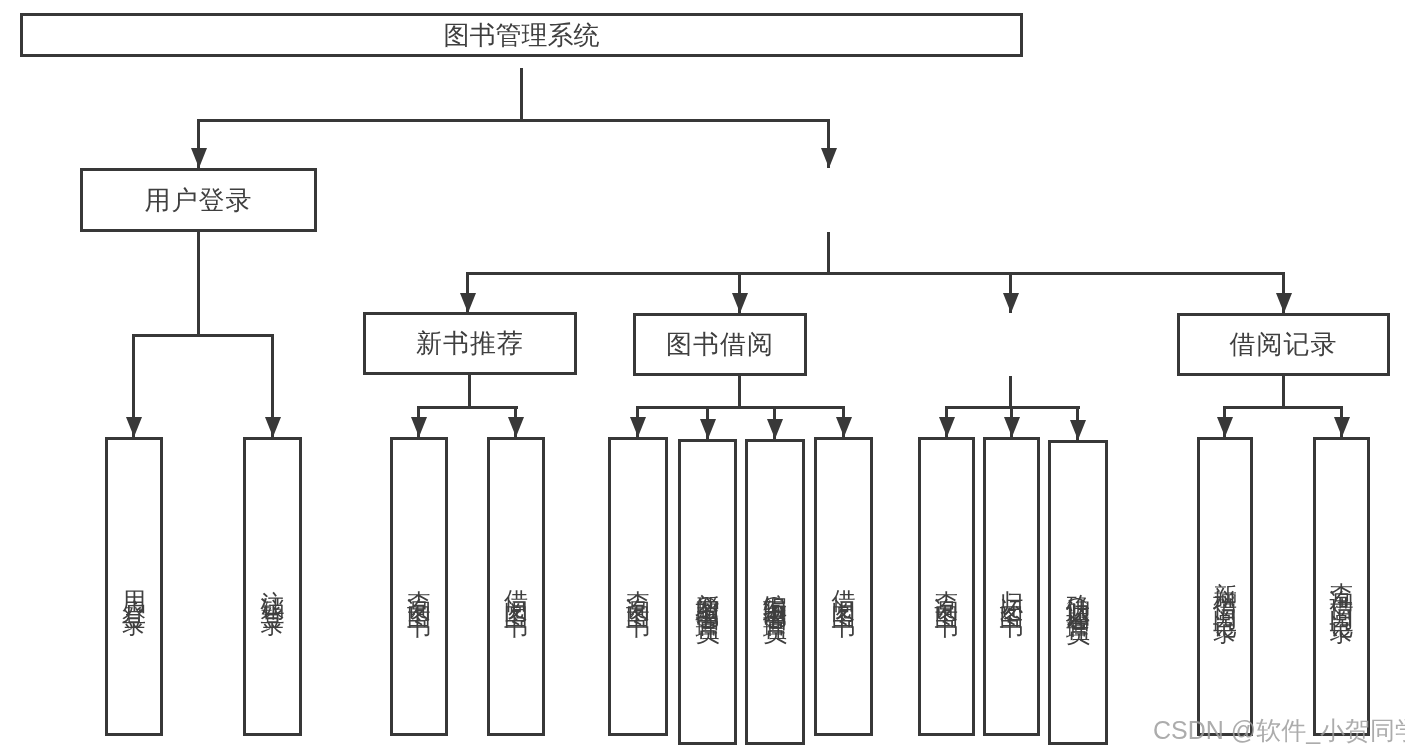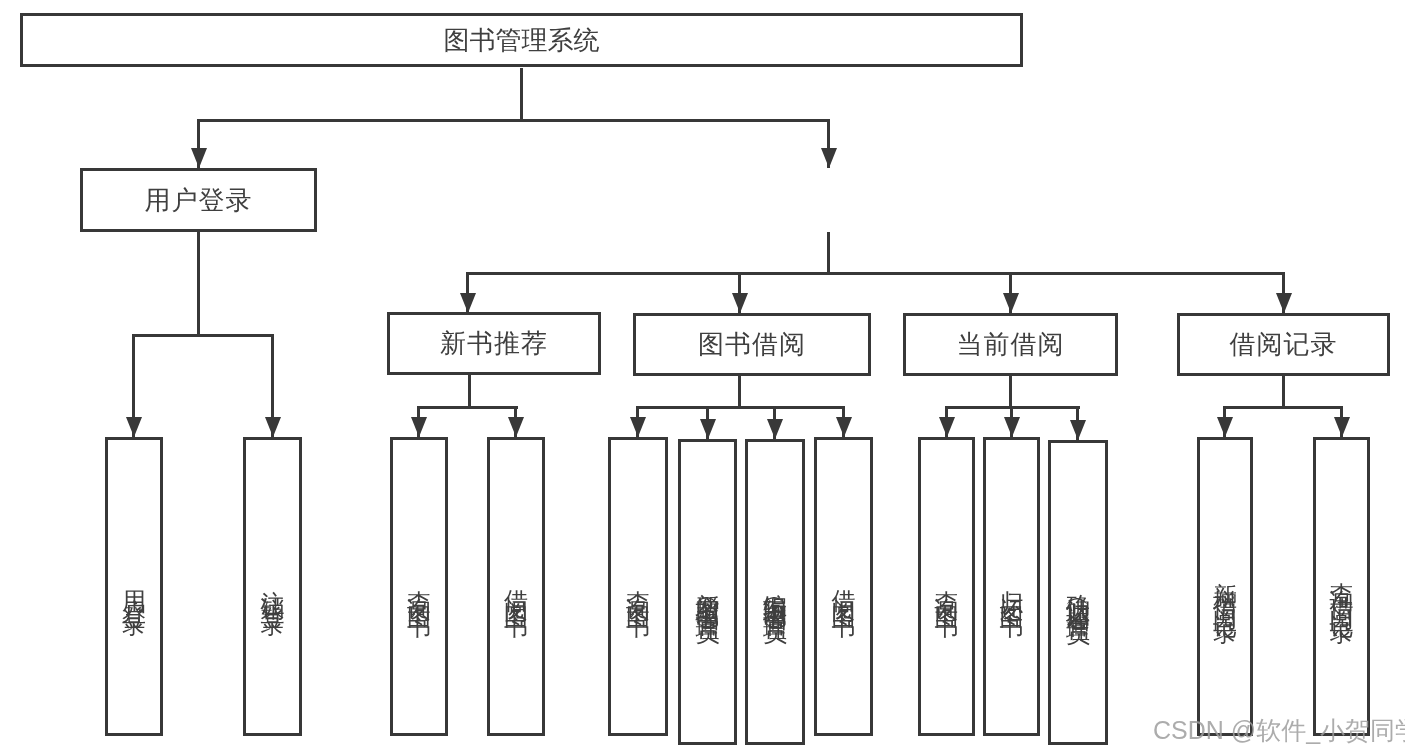--- a/index.html
+++ b/index.html
@@ -76,21 +76,21 @@
     white-space: nowrap;
     z-index: 10;
     letter-spacing: 0px;
   }
 </style>
 </head>
 <body>
 
 <div class="canvas">
 
-  <div class="node title-box" style="left:20px; top:13px; width:1003px; height:54px;">
+  <div class="node title-box" style="left:20px; top:13px; width:1003px; height:44px;">
     <span>图书管理系统</span>
   </div>
 
   <div class="vline" style="left:520px; top:68px; height:52px;"></div>
   <div class="hline" style="left:197px; top:119px; width:633px;"></div>
   <div class="arrow" style="left:197px; top:119px; height:49px;"></div>
   <div class="arrow" style="left:827px; top:119px; height:49px;"></div>
 
   <div class="node h-label" style="left:80px; top:168px; width:237px; height:64px;">
     <span>用户登录</span>
@@ -101,28 +101,25 @@
   <div class="arrow" style="left:132px; top:334px; height:103px;"></div>
   <div class="arrow" style="left:271px; top:334px; height:103px;"></div>
 
   <div class="vline" style="left:827px; top:232px; height:41px;"></div>
   <div class="hline" style="left:466px; top:272px; width:819px;"></div>
   <div class="arrow" style="left:466px; top:272px; height:41px;"></div>
   <div class="arrow" style="left:738px; top:272px; height:41px;"></div>
   <div class="arrow" style="left:1009px; top:272px; height:41px;"></div>
   <div class="arrow" style="left:1282px; top:272px; height:41px;"></div>
 
-  <div class="node h-label" style="left:363px; top:312px; width:214px; height:63px;margin-left:24px;">
+  <div class="node h-label" style="left:363px; top:312px; width:214px; height:63px;">
     <span>新书推荐</span>
   </div>
-  <div class="node h-label" style="left:633px; top:313px; width:238px; height:63px;">
+  <div class="node h-label" style="left:633px; top:313px; width:174px; height:63px;">
     <span>图书借阅</span>
-  </div>
-  <div class="node h-label" style="left:903px; top:313px; width:215px; height:63px;">
-    <span>当前借阅</span>
   </div>
   <div class="node h-label" style="left:1177px; top:313px; width:213px; height:63px;">
     <span>借阅记录</span>
   </div>
 
   <div class="vline" style="left:468px; top:375px; height:32px;"></div>
   <div class="hline" style="left:417px; top:406px; width:101px;"></div>
   <div class="arrow" style="left:417px; top:406px; height:31px;"></div>
   <div class="arrow" style="left:514px; top:406px; height:31px;"></div>
 

